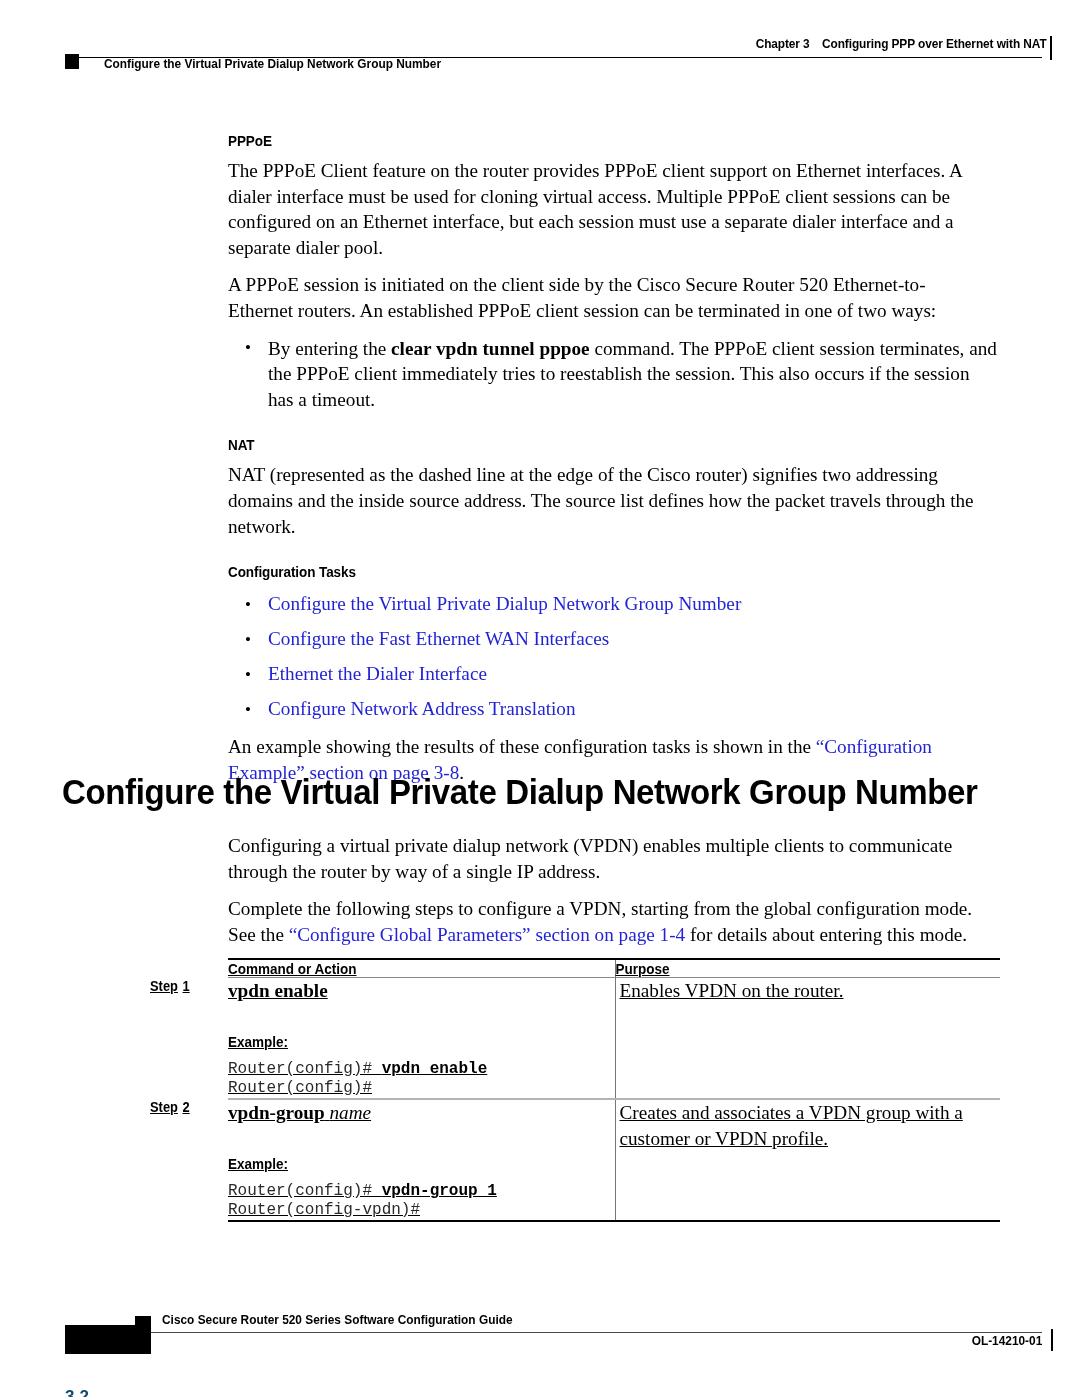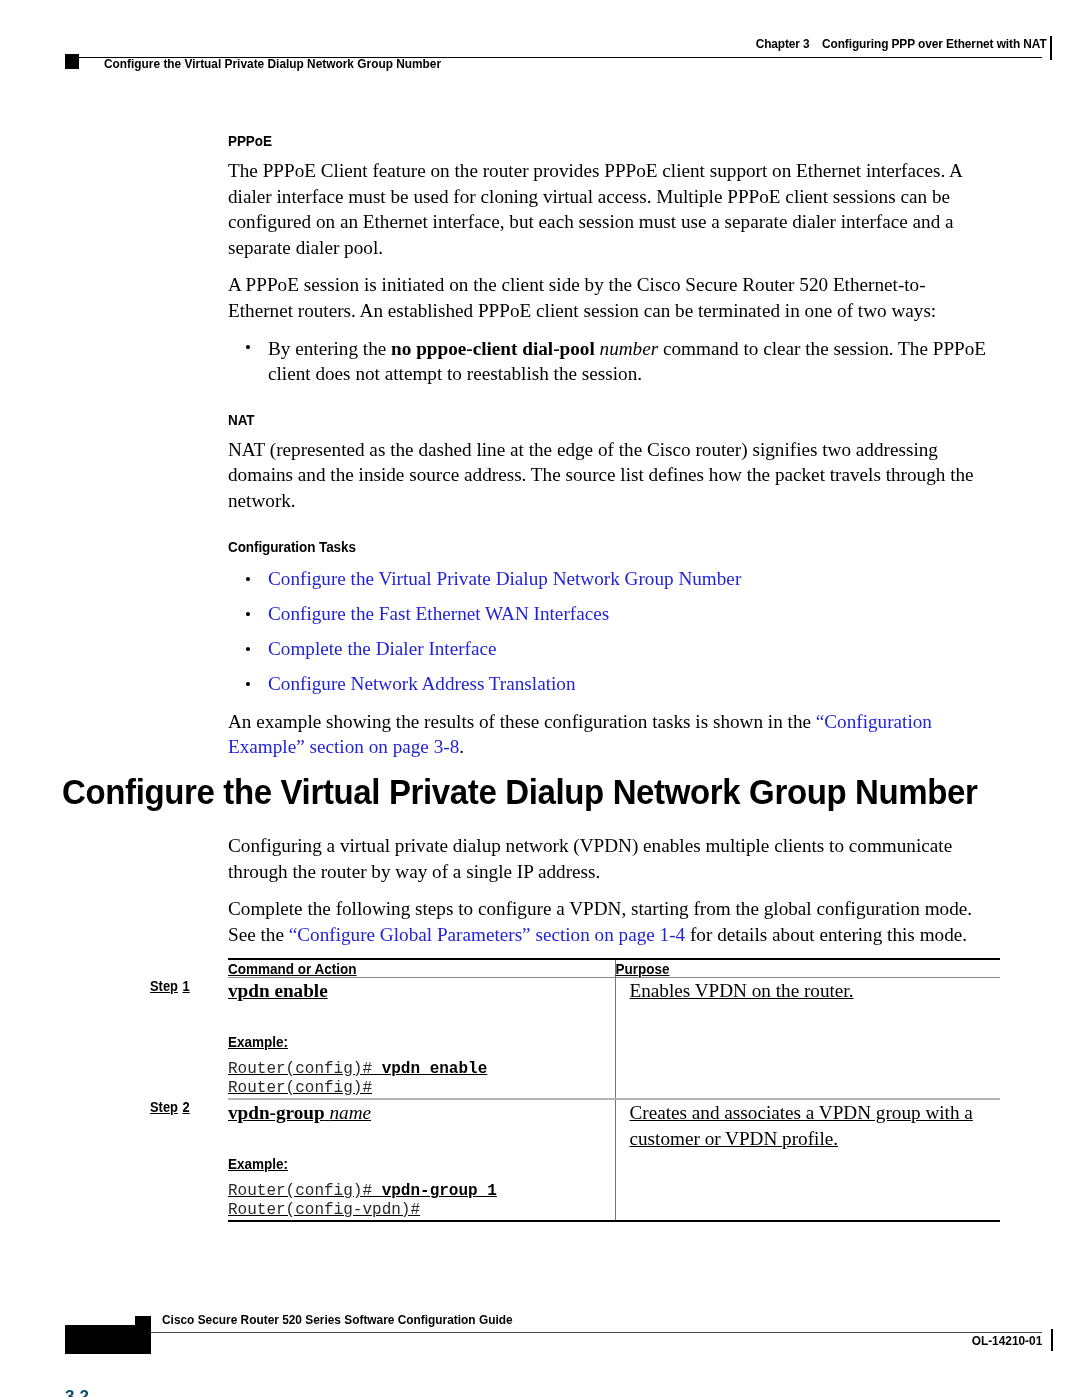--- a/index.html
+++ b/index.html
@@ -187,21 +187,21 @@
     padding: 7px 10px 8px 12px;
     transform: scaleX(0.9);
     transform-origin: left center;
   }
 
   .cell-body {
     font-size: 19.2px;
     line-height: 25.6px;
     padding: 10px 14px 24px 12px;
   }
-  .cell-body.purpose { padding-left: 14px; }
+  .cell-body.purpose { padding-left: 4px; }
 
   .ex-label {
     font-family: "Liberation Sans Narrow", "Liberation Sans", sans-serif;
     font-weight: bold;
     font-size: 15px;
     margin-top: 25px;
     margin-bottom: 6px;
     transform: scaleX(0.9);
     transform-origin: left center;
   }
@@ -304,32 +304,32 @@
   <div class="hdr-title">Configure the Virtual Private Dialup Network Group Number</div>
 
   <div class="col">
 
     <h3 class="sub">PPPoE</h3>
 
     <p class="body">The PPPoE Client feature on the router provides PPPoE client support on Ethernet interfaces. A dialer interface must be used for cloning virtual access. Multiple PPPoE client sessions can be configured on an Ethernet interface, but each session must use a separate dialer interface and a separate dialer pool.</p>
     <p class="body">A PPPoE session is initiated on the client side by the Cisco Secure Router 520 Ethernet-to-Ethernet routers. An established PPPoE client session can be terminated in one of two ways:</p>
 
     <ul class="bullets">
-      <li><span>By entering the </span><b class="cmd">no pppoe-client dial-pool</b> <i class="var">number</i><span> command to clear the session. The PPPoE client does not attempt to reestablish the session.</span></li>
+      <li><span>By entering the </span><b class="cmd">clear vpdn tunnel pppoe</b><span> command. The PPPoE client session terminates, and the PPPoE client immediately tries to reestablish the session. This also occurs if the session has a timeout.</span></li>
     </ul>
 
     <h3 class="sub gap">NAT</h3>
     <p class="body">NAT (represented as the dashed line at the edge of the Cisco router) signifies two addressing domains and the inside source address. The source list defines how the packet travels through the network.</p>
 
     <h3 class="sub gap">Configuration Tasks</h3>
 
     <ul class="bullets links">
       <li><span class="lnk">Configure the Virtual Private Dialup Network Group Number</span></li>
       <li><span class="lnk">Configure the Fast Ethernet WAN Interfaces</span></li>
-      <li><span class="lnk">Complete the Dialer Interface</span></li>
+      <li><span class="lnk">Ethernet the Dialer Interface</span></li>
       <li><span class="lnk">Configure Network Address Translation</span></li>
     </ul>
 
     <p class="body"><span>An example showing the results of these configuration tasks is shown in the </span><span class="lnk">“Configuration Example” section on page 3-8</span><span>.</span></p>
   </div>
 
   <div class="h1">Configure the Virtual Private Dialup Network Group Number</div>
 
   <div class="col" style="top:833px;">
     <p class="body">Configuring a virtual private dialup network (VPDN) enables multiple clients to communicate through the router by way of a single IP address.</p>

